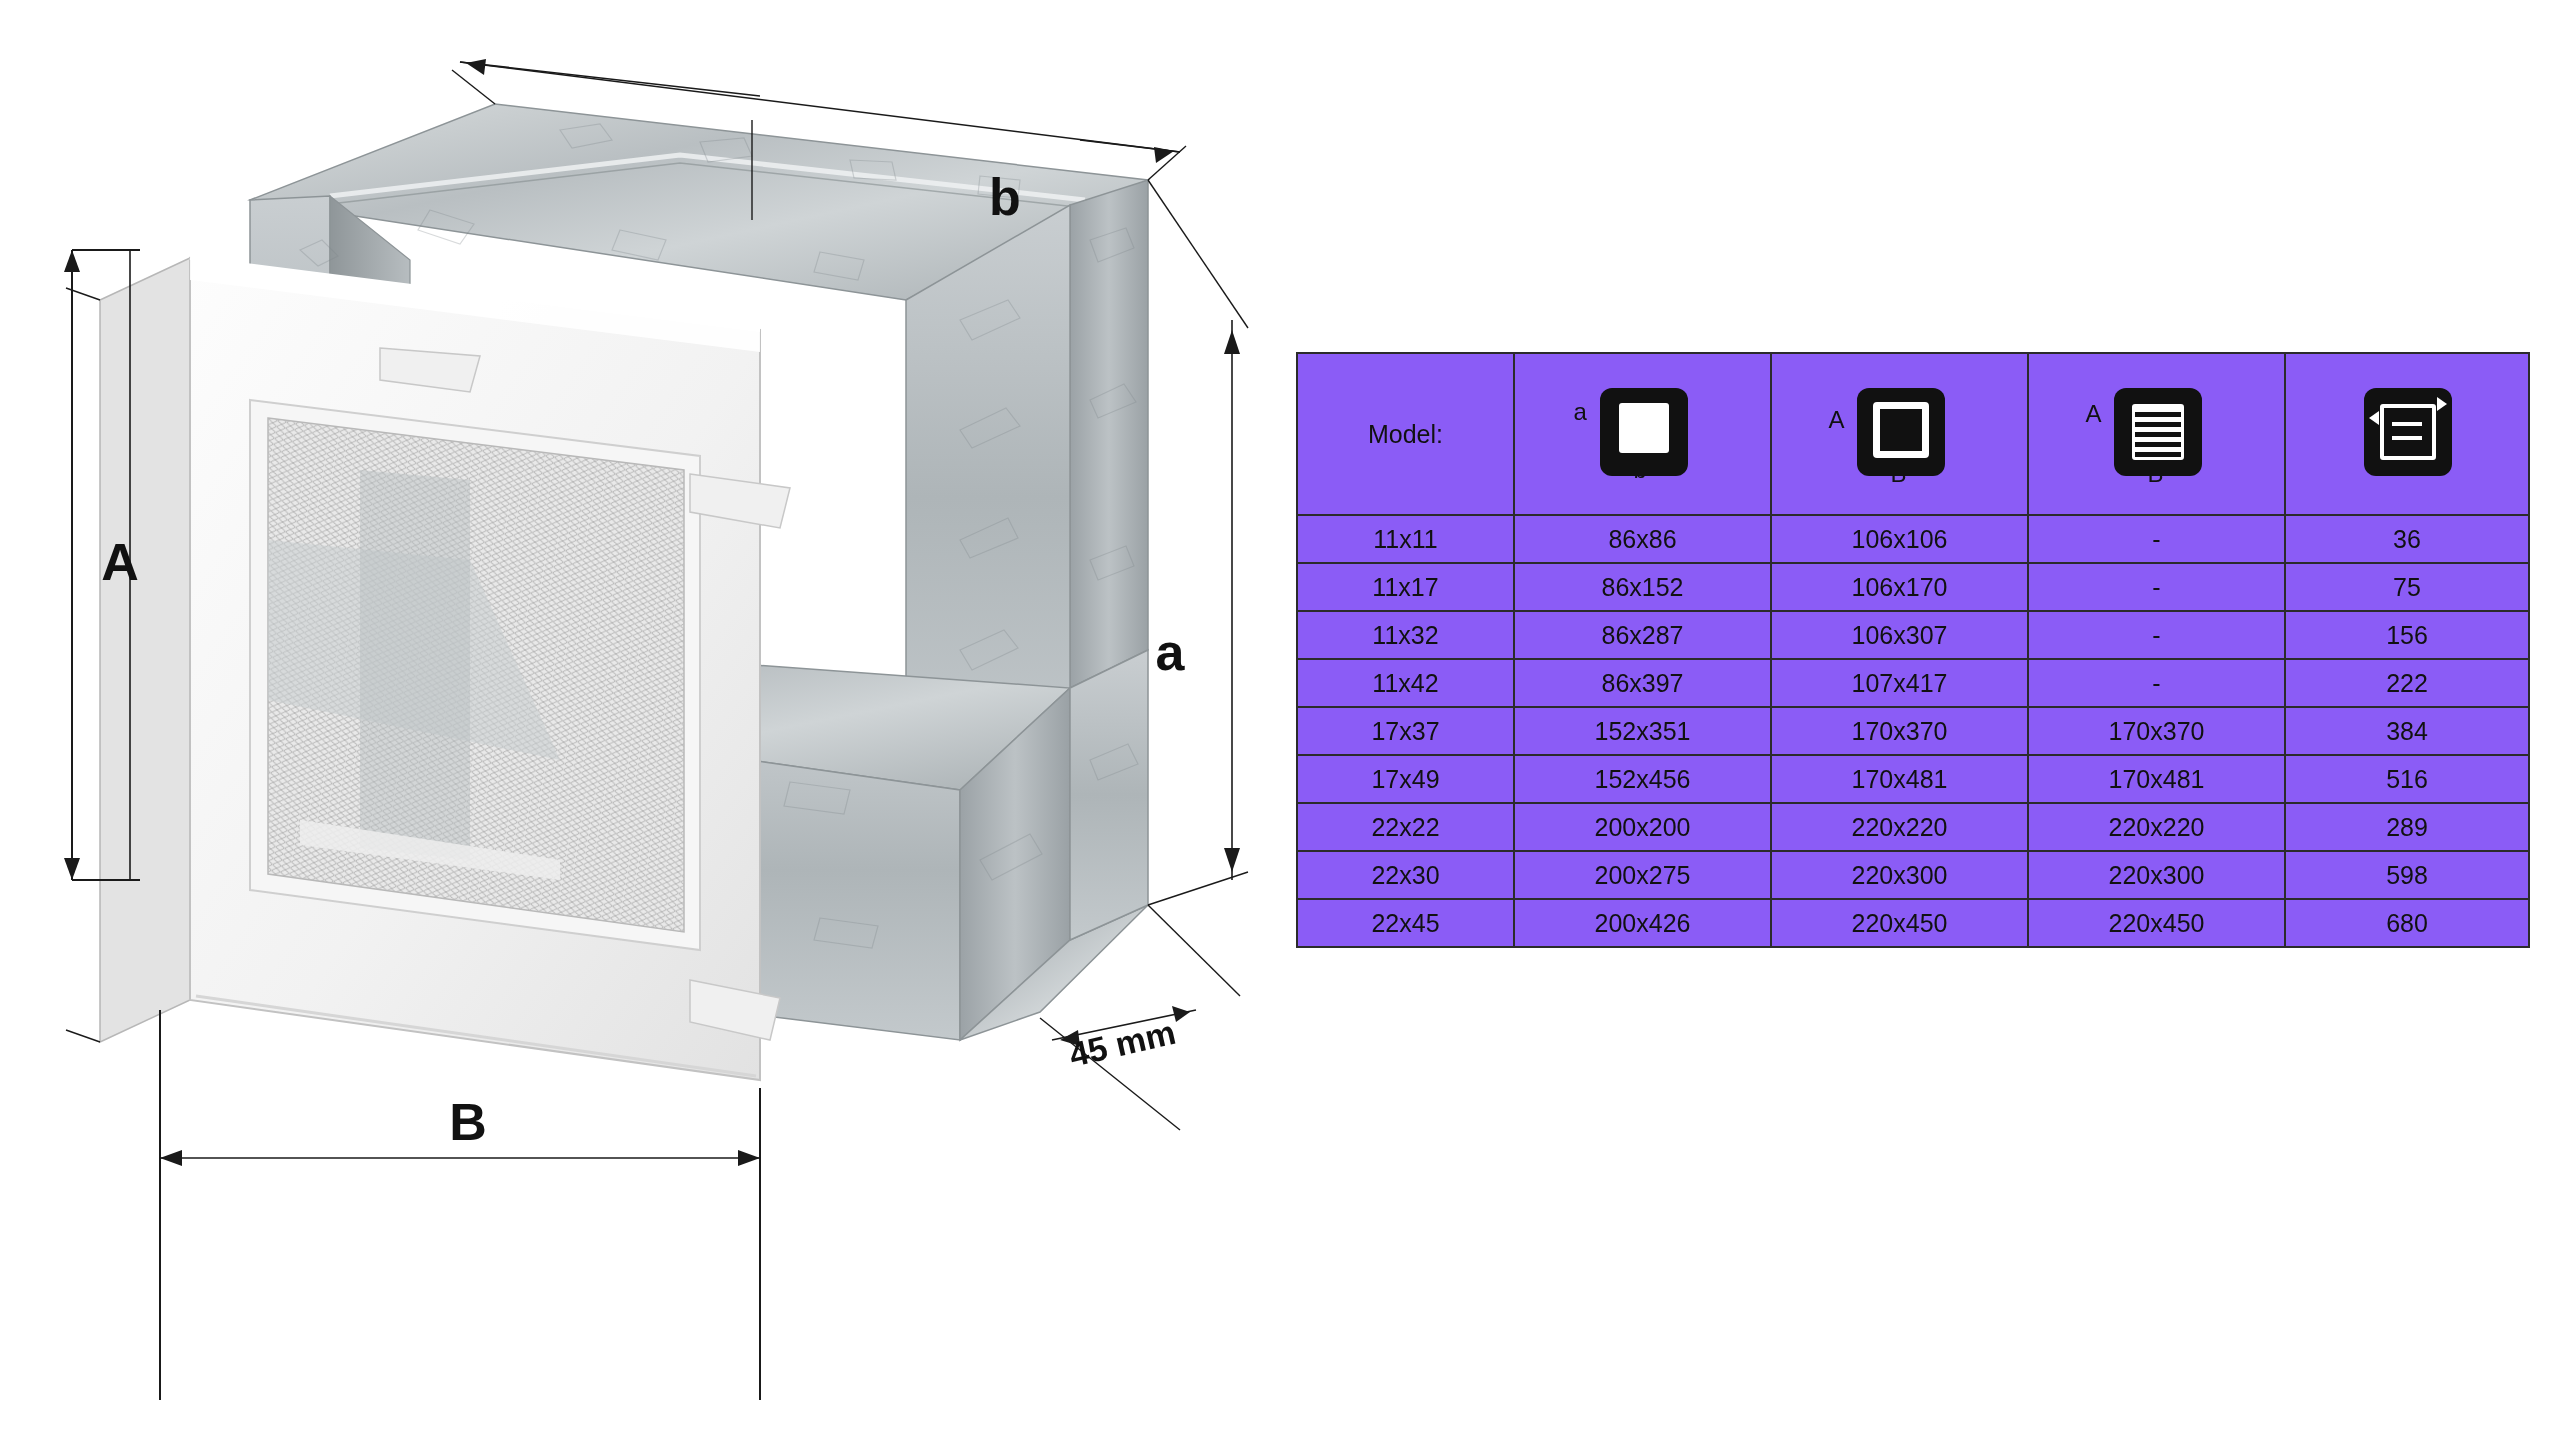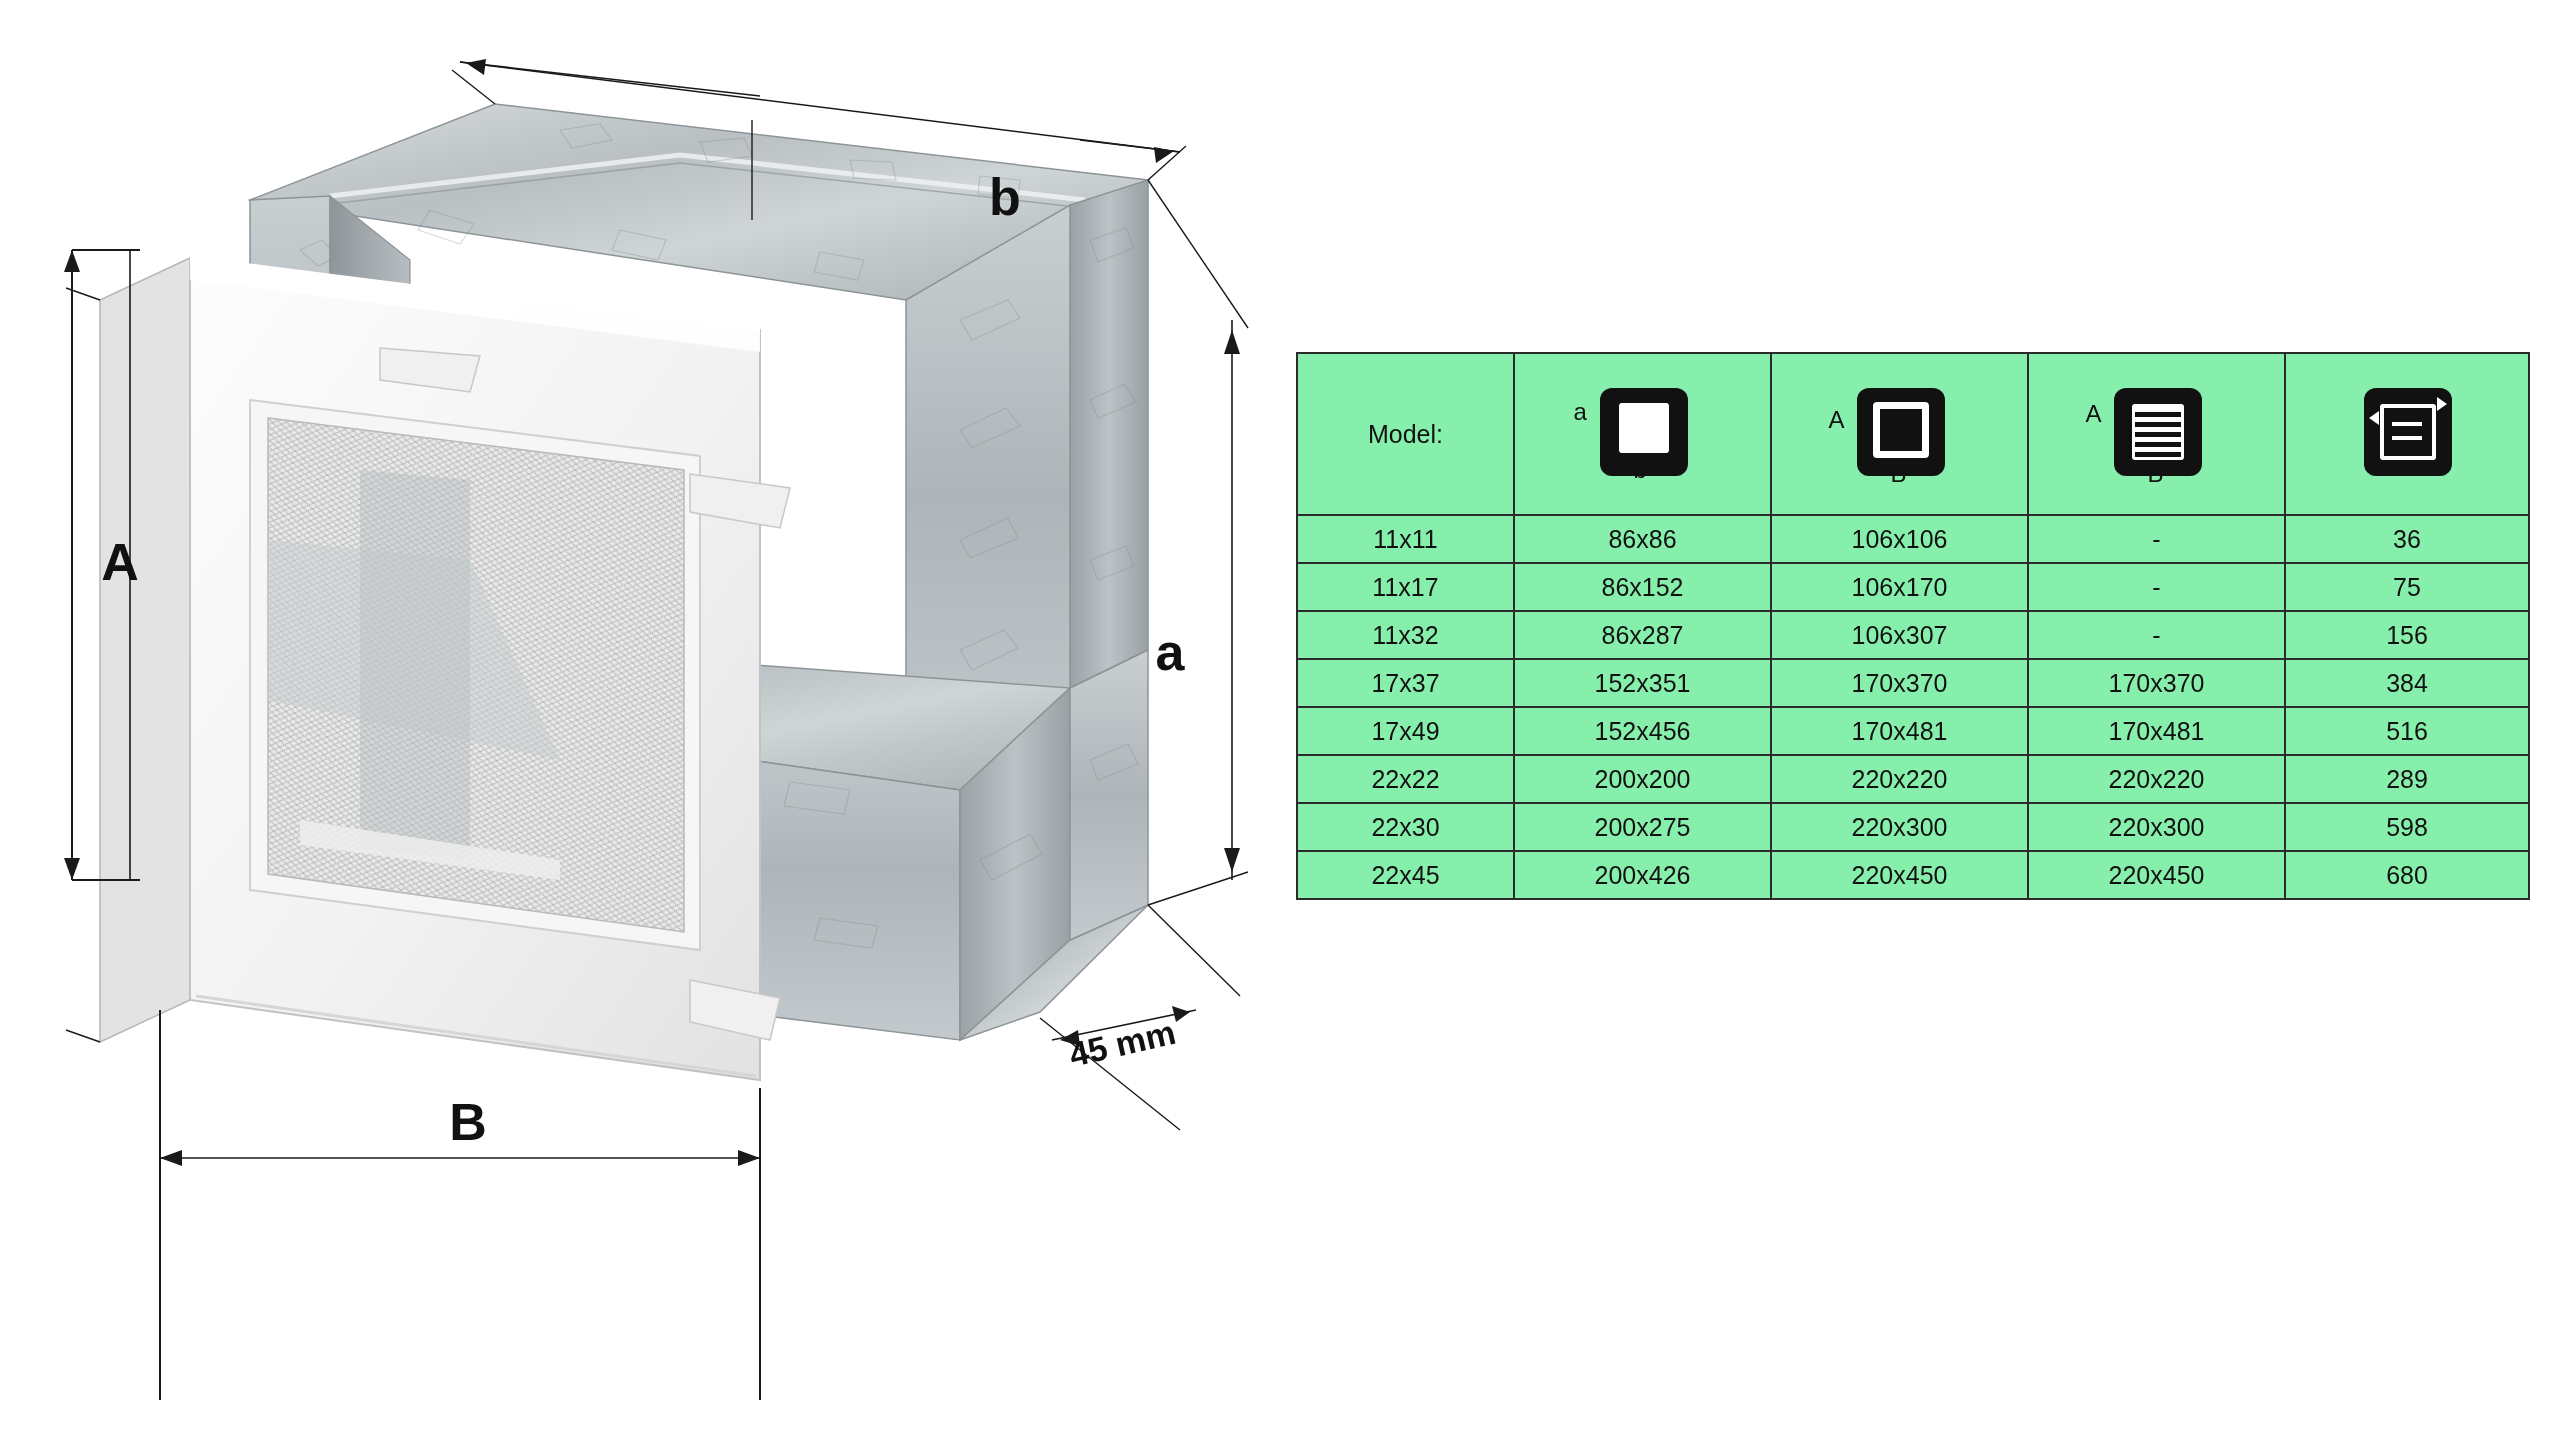--- a/index.html
+++ b/index.html
@@ -36,21 +36,21 @@
   #table-wrap {
     position: absolute;
     left: 1296px;
     top: 352px;
     width: 1230px;
   }
   table.spec {
     border-collapse: collapse;
     width: 1222px;
     table-layout: fixed;
-    background: #86efac;
+    background: #8b5cf6;
   }
   table.spec td, table.spec th {
     border: 2px solid #2b2b2b;
     text-align: center;
     vertical-align: middle;
     font-family: "Liberation Sans", sans-serif;
     font-size: 25px;
     font-weight: normal;
     color: #111;
     height: 46px;
@@ -406,20 +406,27 @@
           <td class="col-cm">75</td>
         </tr>
         <tr>
           <td class="col-model">11x32</td>
           <td class="col-ab">86x287</td>
           <td class="col-AB">106x307</td>
           <td class="col-AB2">-</td>
           <td class="col-cm">156</td>
         </tr>
         <tr>
+          <td class="col-model">11x42</td>
+          <td class="col-ab">86x397</td>
+          <td class="col-AB">107x417</td>
+          <td class="col-AB2">-</td>
+          <td class="col-cm">222</td>
+        </tr>
+        <tr>
           <td class="col-model">17x37</td>
           <td class="col-ab">152x351</td>
           <td class="col-AB">170x370</td>
           <td class="col-AB2">170x370</td>
           <td class="col-cm">384</td>
         </tr>
         <tr>
           <td class="col-model">17x49</td>
           <td class="col-ab">152x456</td>
           <td class="col-AB">170x481</td>

